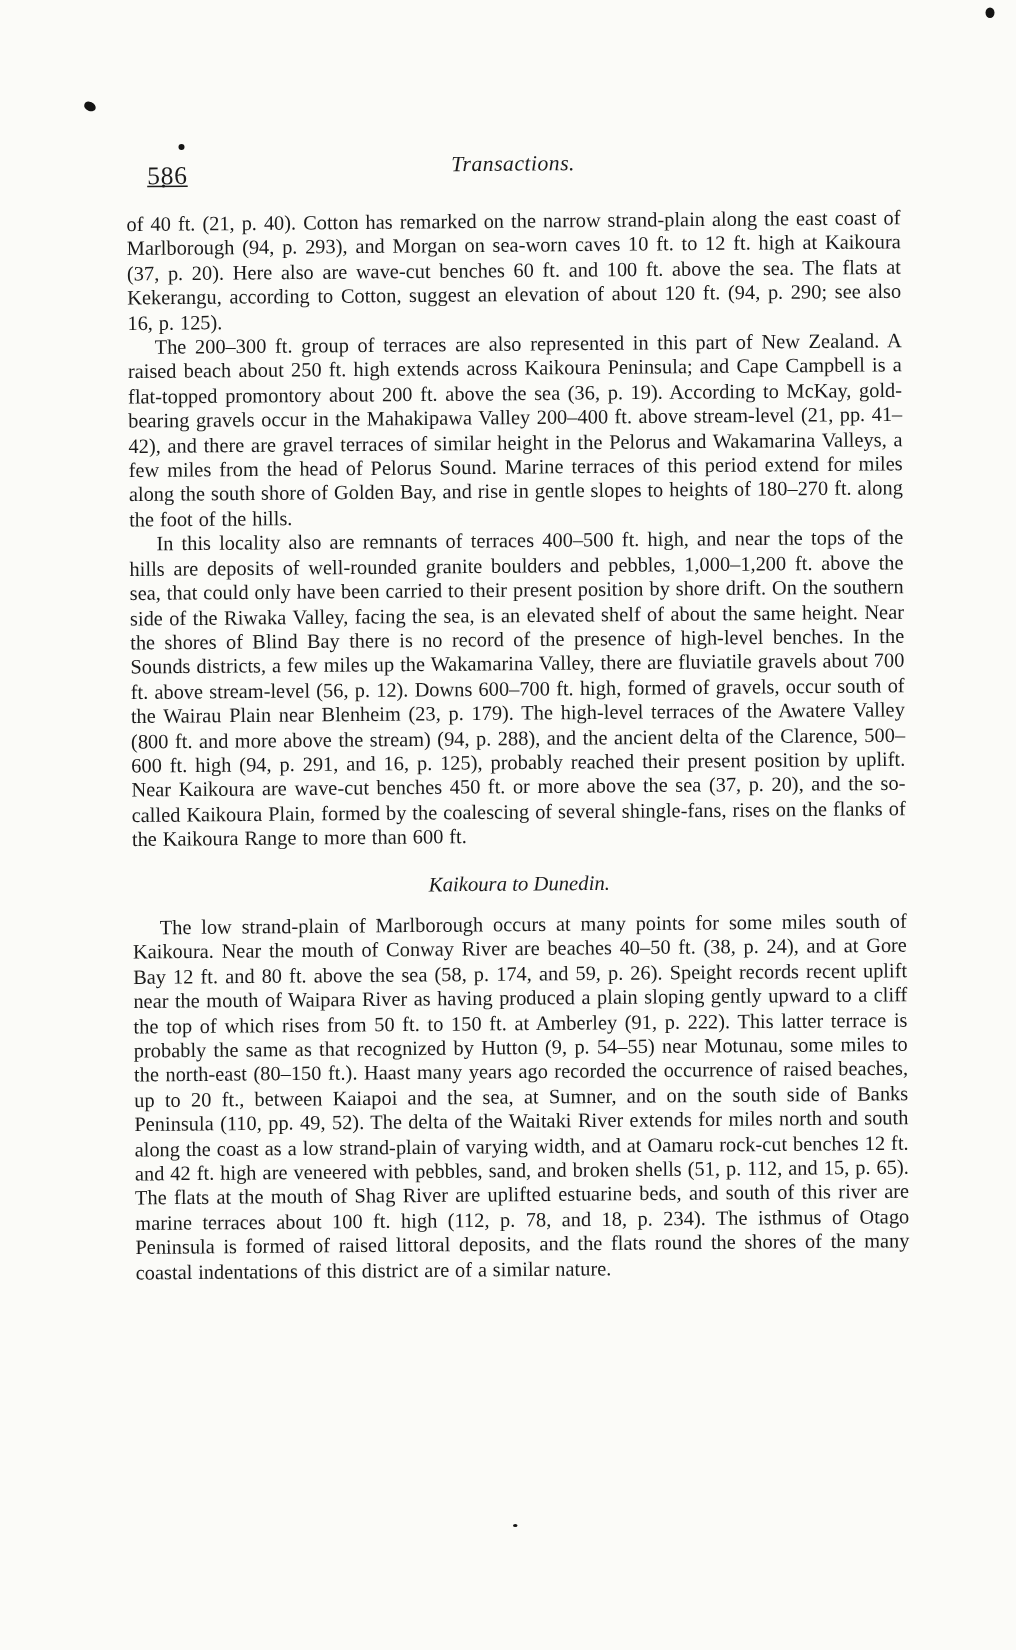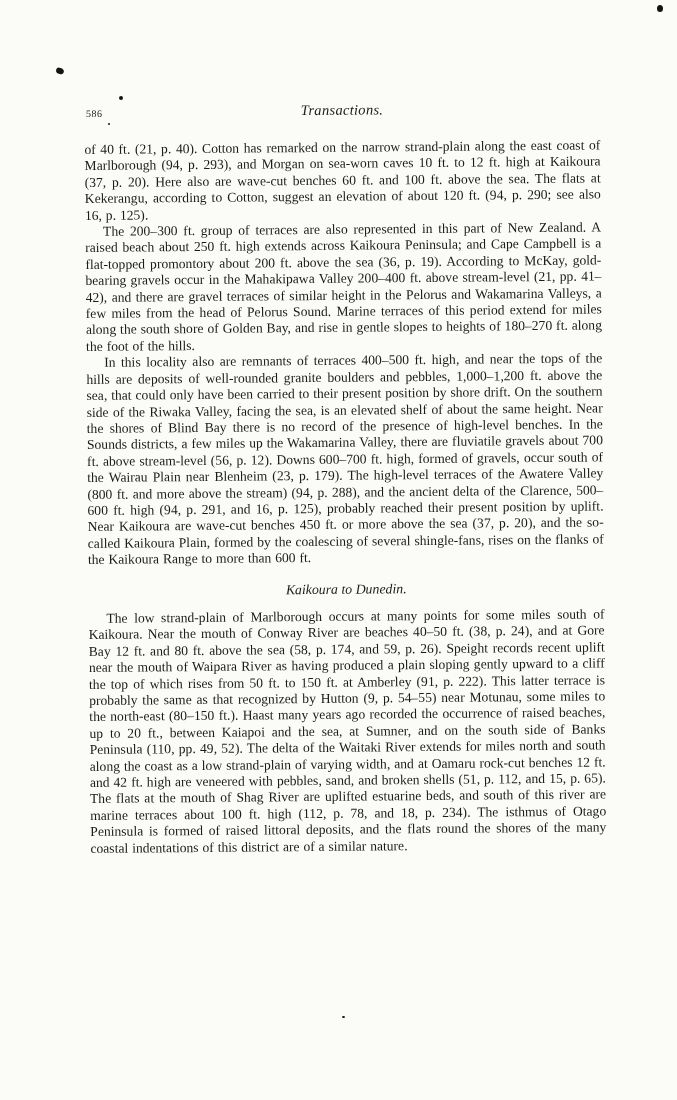--- a/index.html
+++ b/index.html
@@ -23,24 +23,25 @@
     transform: rotate(-0.5deg);
     transform-origin: top left;
   }
   .running-header {
     position: relative;
     height: 18px;
     margin-bottom: 16px;
   }
   .page-number {
     position: absolute;
-    left: 2px;
+    left: 14px;
     top: 0;
-    font-size: 10px;
+    font-size: 17px;
     letter-spacing: 0.5px;
+    text-decoration: underline;
   }
   .running-title {
     position: absolute;
     left: 0;
     right: 0;
     top: -4px;
     text-align: center;
     font-style: italic;
     font-size: 14.5px;
     letter-spacing: 0.3px;

